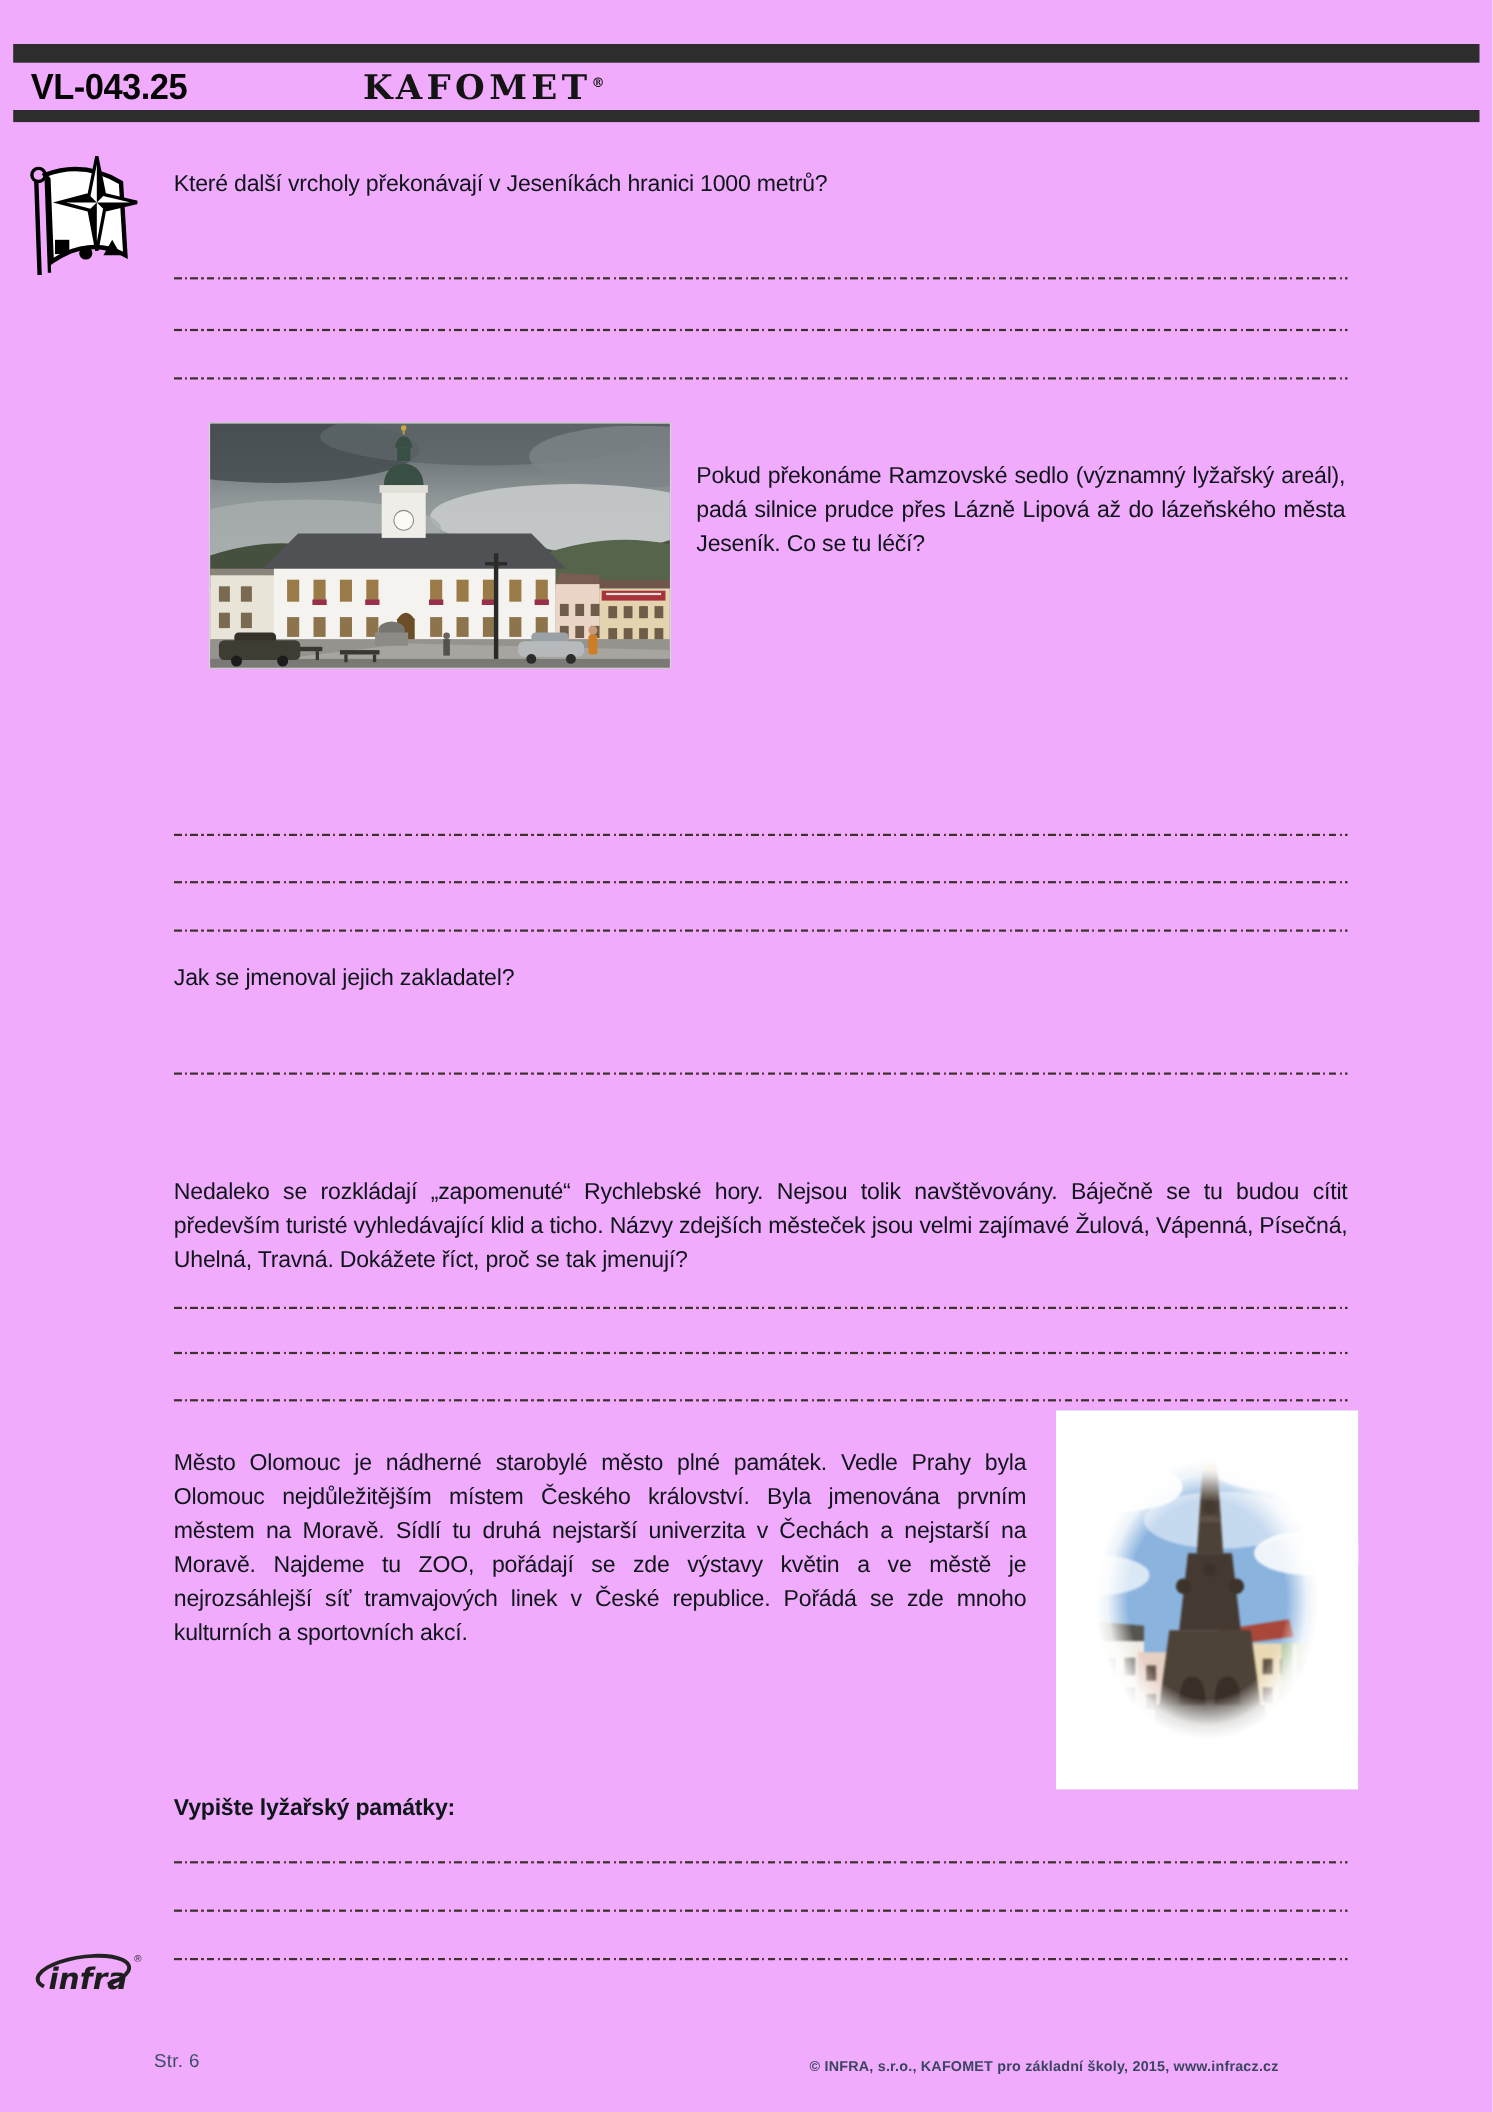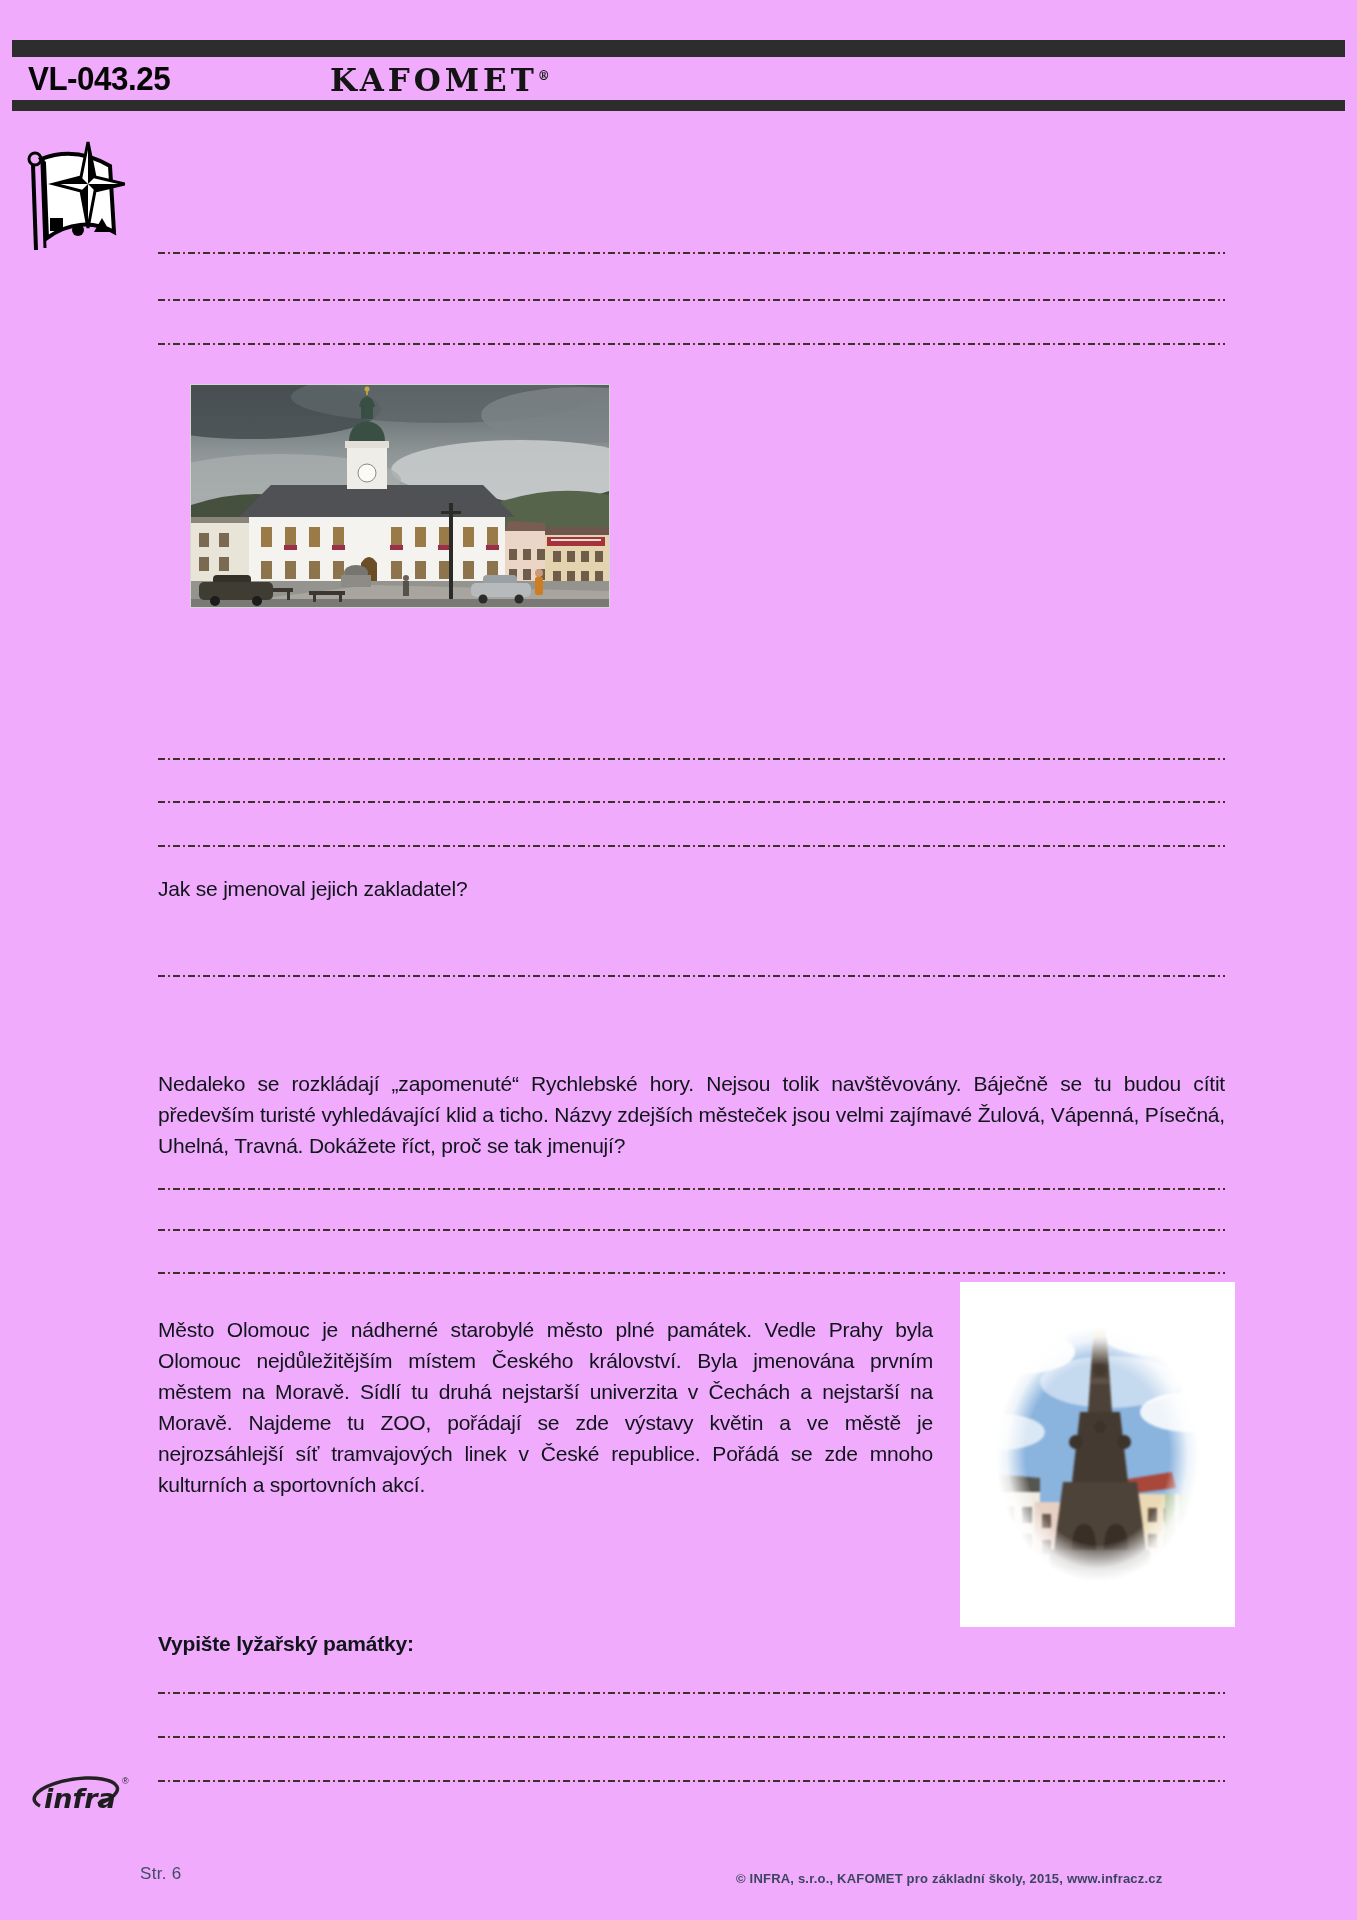--- a/index.html
+++ b/index.html
@@ -73,20 +73,21 @@
       <path d="M70 4 L77 39 L70 46 Z" fill="#000"></path>
       <path d="M107 46 L77 53 L70 46 Z" fill="#000"></path>
       <path d="M70 90 L63 53 L70 46 Z" fill="#000"></path>
       <path d="M36 46 L63 39 L70 46 Z" fill="#000"></path>
       <rect x="32" y="80" width="13" height="13" fill="#000"></rect>
       <circle cx="60" cy="92" r="6" fill="#000"></circle>
       <path d="M76 94 L84 80 L92 94 Z" fill="#000"></path>
     </svg>
   </span>
 
+  <div class="qtext" style="top:156px;">Které další vrcholy překonávají v Jeseníkách hranici 1000 metrů?</div>
   <div class="dotline" style="top:252px;"></div>
   <div class="dotline" style="top:299px;"></div>
   <div class="dotline" style="top:343px;"></div>
 
   <div class="photo1">
     <svg width="418" height="222" viewBox="0 0 418 222" xmlns="http://www.w3.org/2000/svg">
       <defs>
         <linearGradient id="sky1" x1="0" y1="0" x2="0" y2="1">
           <stop offset="0" stop-color="#565d60"></stop>
           <stop offset="0.45" stop-color="#8e9597"></stop>
@@ -190,20 +191,21 @@
       <rect x="280" y="198" width="60" height="14" rx="5" fill="#b6babc"></rect>
       <circle cx="292" cy="214" r="4.5" fill="#2b2b2b"></circle>
       <circle cx="328" cy="214" r="4.5" fill="#2b2b2b"></circle>
       <rect x="212" y="196" width="6" height="15" fill="#55524c"></rect>
       <circle cx="215" cy="193" r="3" fill="#6a6258"></circle>
       <rect x="344" y="192" width="8" height="18" rx="2" fill="#cf7d22"></rect>
       <circle cx="348" cy="188" r="4" fill="#c99b78"></circle>
     </svg>
   </div>
 
+  <div class="para" style="left:633px;top:417px;width:590px;">Pokud překonáme Ramzovské sedlo (významný lyžařský areál), padá silnice prudce přes Lázně Lipová až do lázeňského města Jeseník. Co se tu léčí?</div>
 
   <div class="dotline" style="top:758px;"></div>
   <div class="dotline" style="top:801px;"></div>
   <div class="dotline" style="top:845px;"></div>
 
   <div class="qtext" style="top:877px;">Jak se jmenoval jejich zakladatel?</div>
   <div class="dotline" style="top:975px;"></div>
 
   <div class="para" style="left:158px;top:1029px;width:1067px;margin-top:39px;">Nedaleko se rozkládají „zapomenuté“ Rychlebské hory. Nejsou tolik navštěvovány. Báječně se tu budou cítit především turisté vyhledávající klid a ticho. Názvy zdejších městeček jsou velmi zajímavé Žulová, Vápenná, Písečná, Uhelná, Travná. Dokážete říct, proč se tak jmenují?</div>
 

